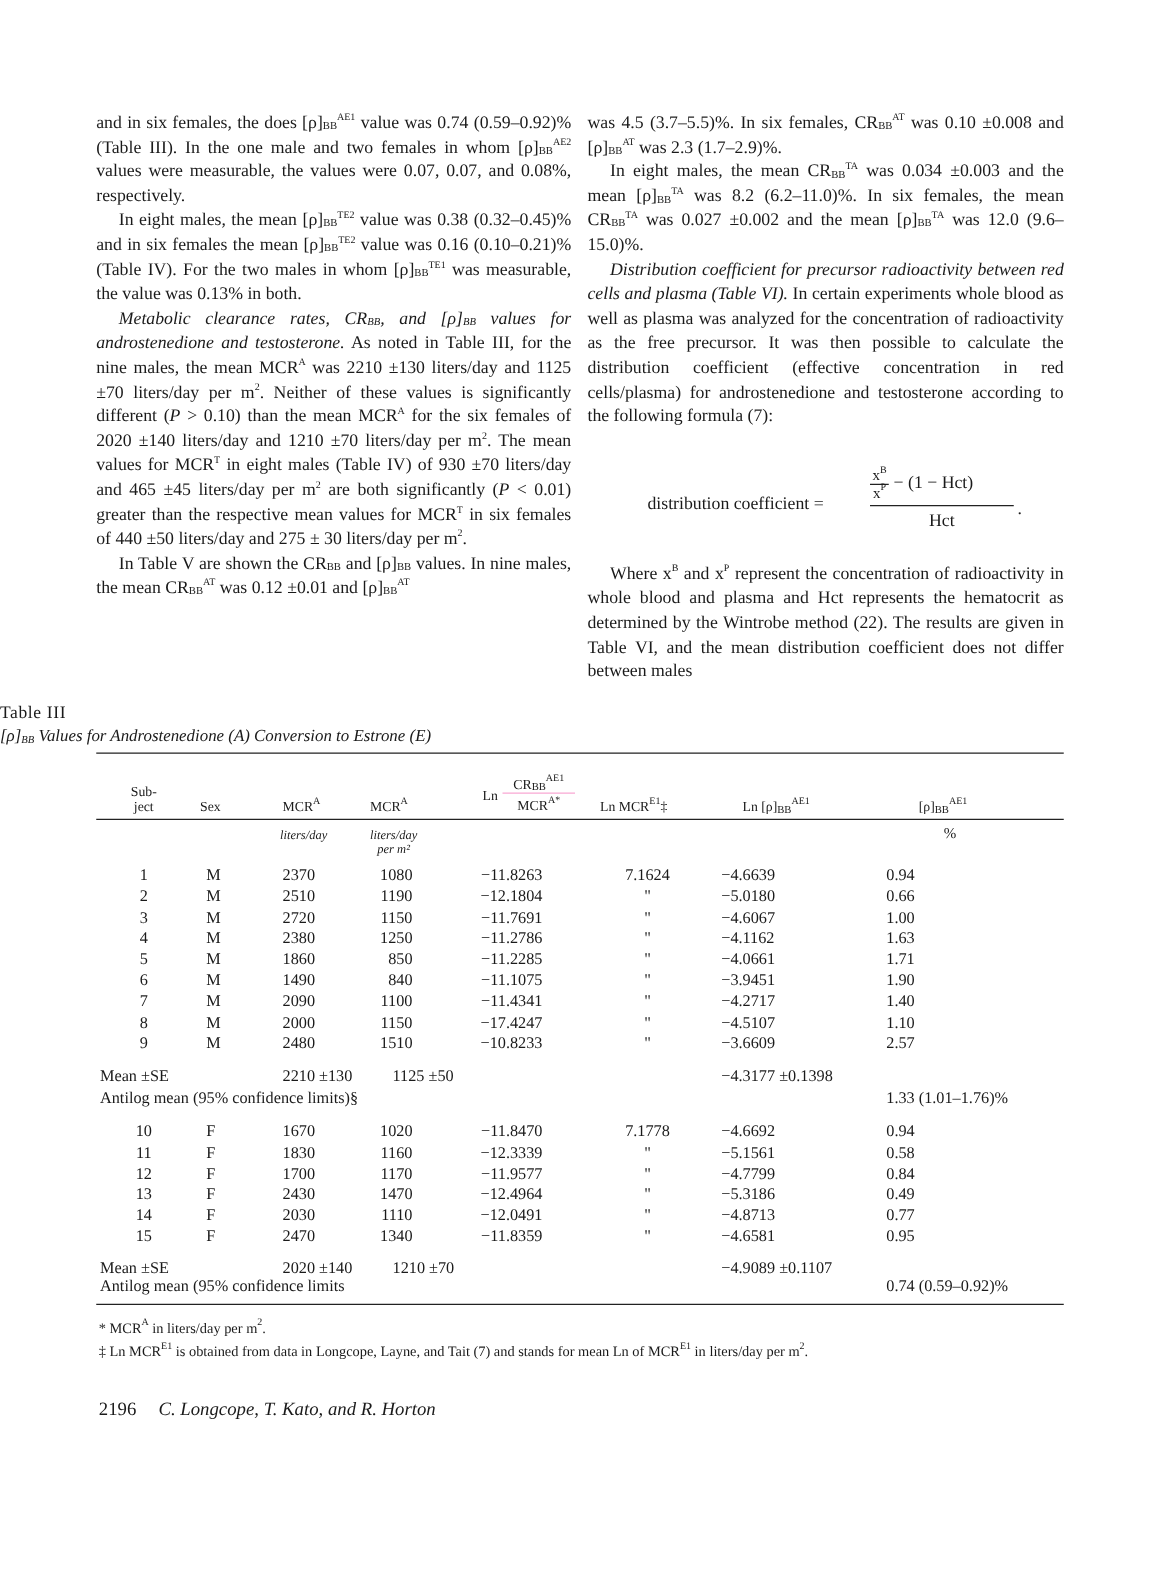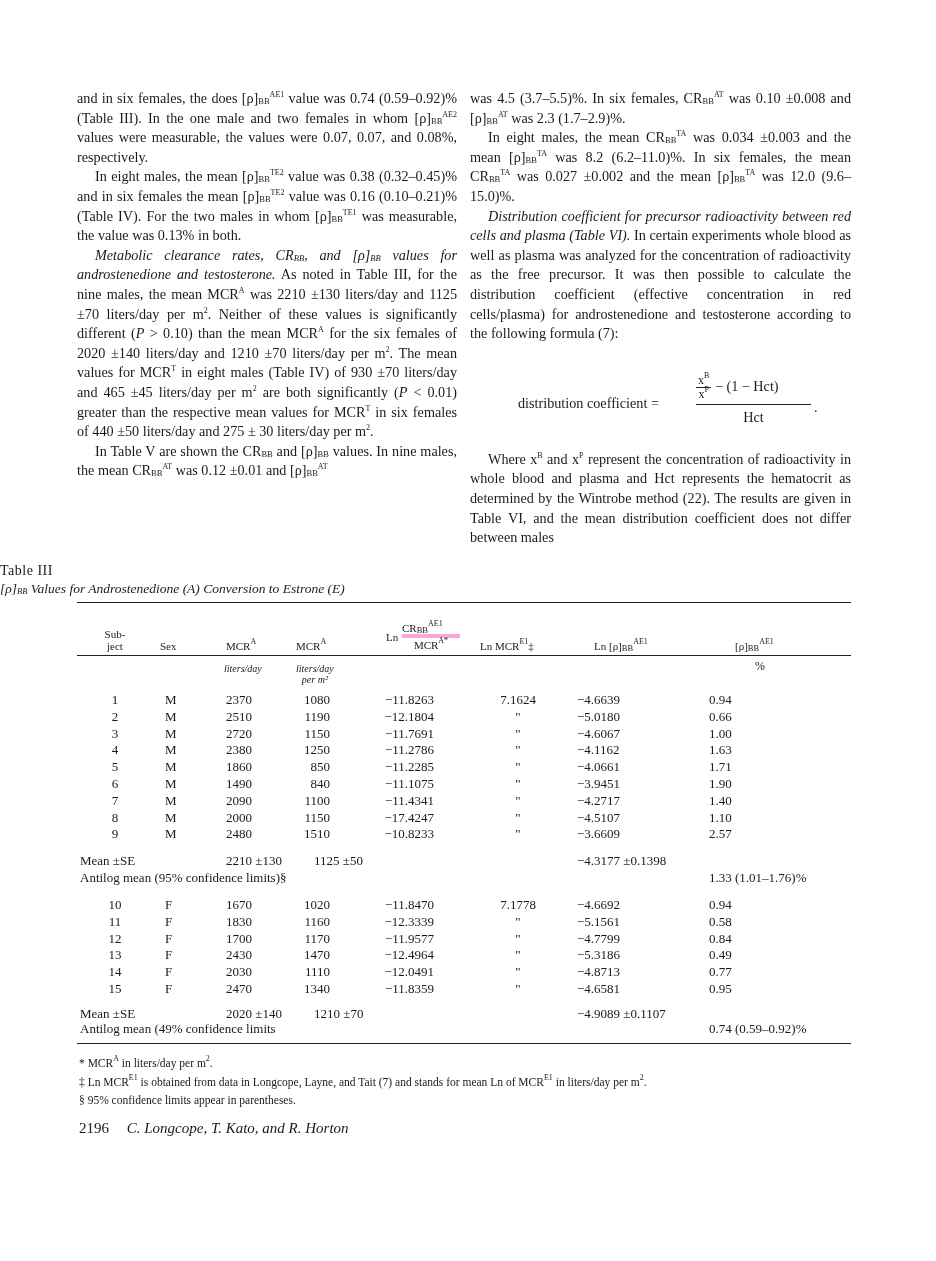--- a/index.html
+++ b/index.html
@@ -113,21 +113,21 @@
 
 <div class="rule" style="top:602px;"></div>
 
 <div class="th" style="left:98px; top:628px; width:34px; white-space:pre-line;">Sub-
 ject</div>
 <div class="th" style="left:160px; top:640px;">Sex</div>
 <div class="th" style="left:226px; top:640px;"><span>MCR</span><sup class="s">A</sup></div>
 <div class="th" style="left:296px; top:640px;"><span>MCR</span><sup class="s">A</sup></div>
 <div class="th" style="left:386px; top:622px; text-align:left;">
   <span style="position:absolute; left:0; top:9px;">Ln</span>
-  <span style="position:absolute; left:16px; top:0; width:58px; border-bottom:4px solid #f9a8d4; white-space:nowrap;"><span>CR</span><sub class="s">BB</sub><sup class="s">AE1</sup></span>
+  <span style="position:absolute; left:16px; top:0; width:58px; border-bottom:1px solid #f9a8d4; text-align:center; white-space:nowrap;"><span>CR</span><sub class="s">BB</sub><sup class="s">AE1</sup></span>
   <span style="position:absolute; left:16px; top:17px; width:58px; text-align:center; white-space:nowrap;"><span>MCR</span><sup class="s">A*</sup></span>
 </div>
 <div class="th" style="left:480px; top:640px; white-space:nowrap;"><span>Ln MCR</span><sup class="s">E1</sup><span>‡</span></div>
 <div class="th" style="left:594px; top:640px; white-space:nowrap;"><span>Ln [ρ]</span><sub class="s">BB</sub><sup class="s">AE1</sup></div>
 <div class="th" style="left:735px; top:640px; white-space:nowrap;"><span>[ρ]</span><sub class="s">BB</sub><sup class="s">AE1</sup></div>
 
 <div class="rule thin" style="top:655px;"></div>
 
 <div class="units" style="left:224px; top:663px;">liters/day</div>
 <div class="units" style="left:296px; top:663px;"><span>liters/day</span><br><span>per m²</span></div>
@@ -300,28 +300,27 @@
     </div>
   </div>
 
 <div class="mean-row" style="top:1006px;">
   <span style="left:0;">Mean ±SE</span>
   <span style="left:146px;">2020 ±140</span>
   <span style="left:234px;text-align:right;">1210 ±70</span>
   <span style="left:497px;">−4.9089 ±0.1107</span>
 </div>
 <div class="mean-row" style="top:1021px;">
-  <span style="left:0;">Antilog mean (49% confidence limits</span>
+  <span style="left:0;">Antilog mean (95% confidence limits</span>
   <span style="left:629px; top:0;">0.74 (0.59–0.92)%</span>
 </div>
 
 <div class="rule" style="top:1043px;"></div>
 
 <div class="footnotes">
   <p><span>*</span><span> MCR</span><sup class="s">A</sup><span> in liters/day per m</span><sup class="s">2</sup><span>.</span></p>
   <p><span>‡</span><span> Ln MCR</span><sup class="s">E1</sup><span> is obtained from data in Longcope, Layne, and Tait (7) and stands for mean Ln of MCR</span><sup class="s">E1</sup><span> in liters/day per m</span><sup class="s">2</sup><span>.</span></p>
-  <p><span>§</span><span> 95% confidence limits appear in parentheses.</span></p>
 </div>
 
 <div class="page-footer">
   <span class="pnum">2196</span>
   <span class="authors">C. Longcope, T. Kato, and R. Horton</span>
 </div>
 
 </body></html>

